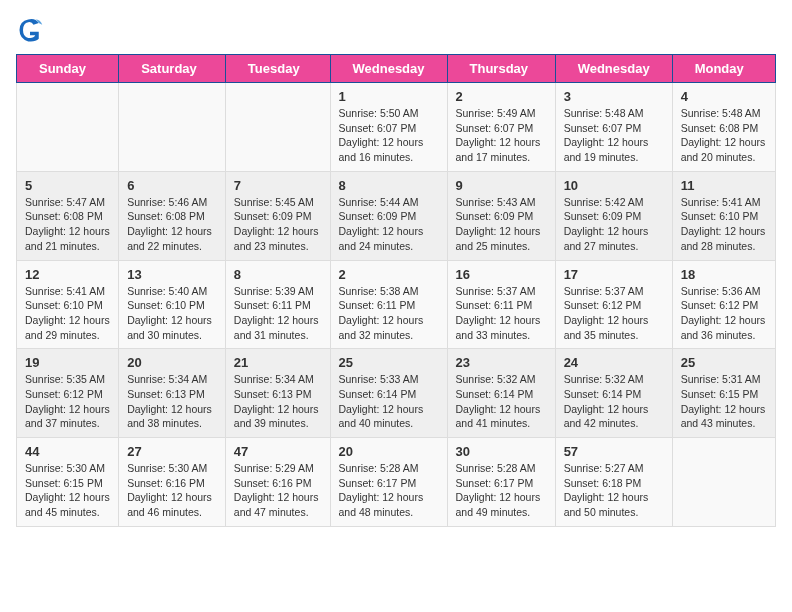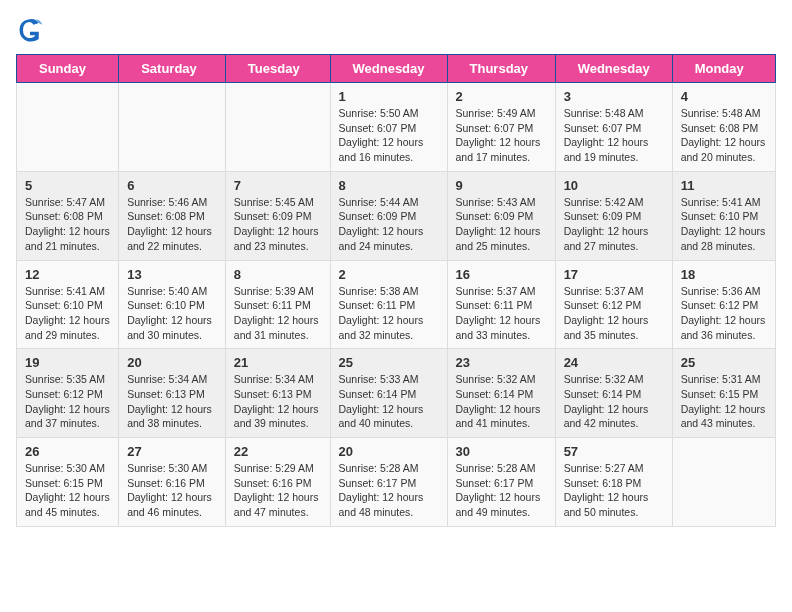--- a/index.html
+++ b/index.html
@@ -229,29 +229,29 @@
           <span class="day-number">24</span>
           <div class="day-info">Sunrise: 5:32 AM<br>Sunset: 6:14 PM<br>Daylight: 12 hours and 42 minutes.</div>
         </td>
         <td>
           <span class="day-number">25</span>
           <div class="day-info">Sunrise: 5:31 AM<br>Sunset: 6:15 PM<br>Daylight: 12 hours and 43 minutes.</div>
         </td>
       </tr>
       <tr>
         <td>
-          <span class="day-number">26</span>
+          <span class="day-number">44</span>
           <div class="day-info">Sunrise: 5:30 AM<br>Sunset: 6:15 PM<br>Daylight: 12 hours and 45 minutes.</div>
         </td>
         <td>
           <span class="day-number">27</span>
           <div class="day-info">Sunrise: 5:30 AM<br>Sunset: 6:16 PM<br>Daylight: 12 hours and 46 minutes.</div>
         </td>
         <td>
-          <span class="day-number">22</span>
+          <span class="day-number">47</span>
           <div class="day-info">Sunrise: 5:29 AM<br>Sunset: 6:16 PM<br>Daylight: 12 hours and 47 minutes.</div>
         </td>
         <td>
           <span class="day-number">20</span>
           <div class="day-info">Sunrise: 5:28 AM<br>Sunset: 6:17 PM<br>Daylight: 12 hours and 48 minutes.</div>
         </td>
         <td>
           <span class="day-number">30</span>
           <div class="day-info">Sunrise: 5:28 AM<br>Sunset: 6:17 PM<br>Daylight: 12 hours and 49 minutes.</div>
         </td>

